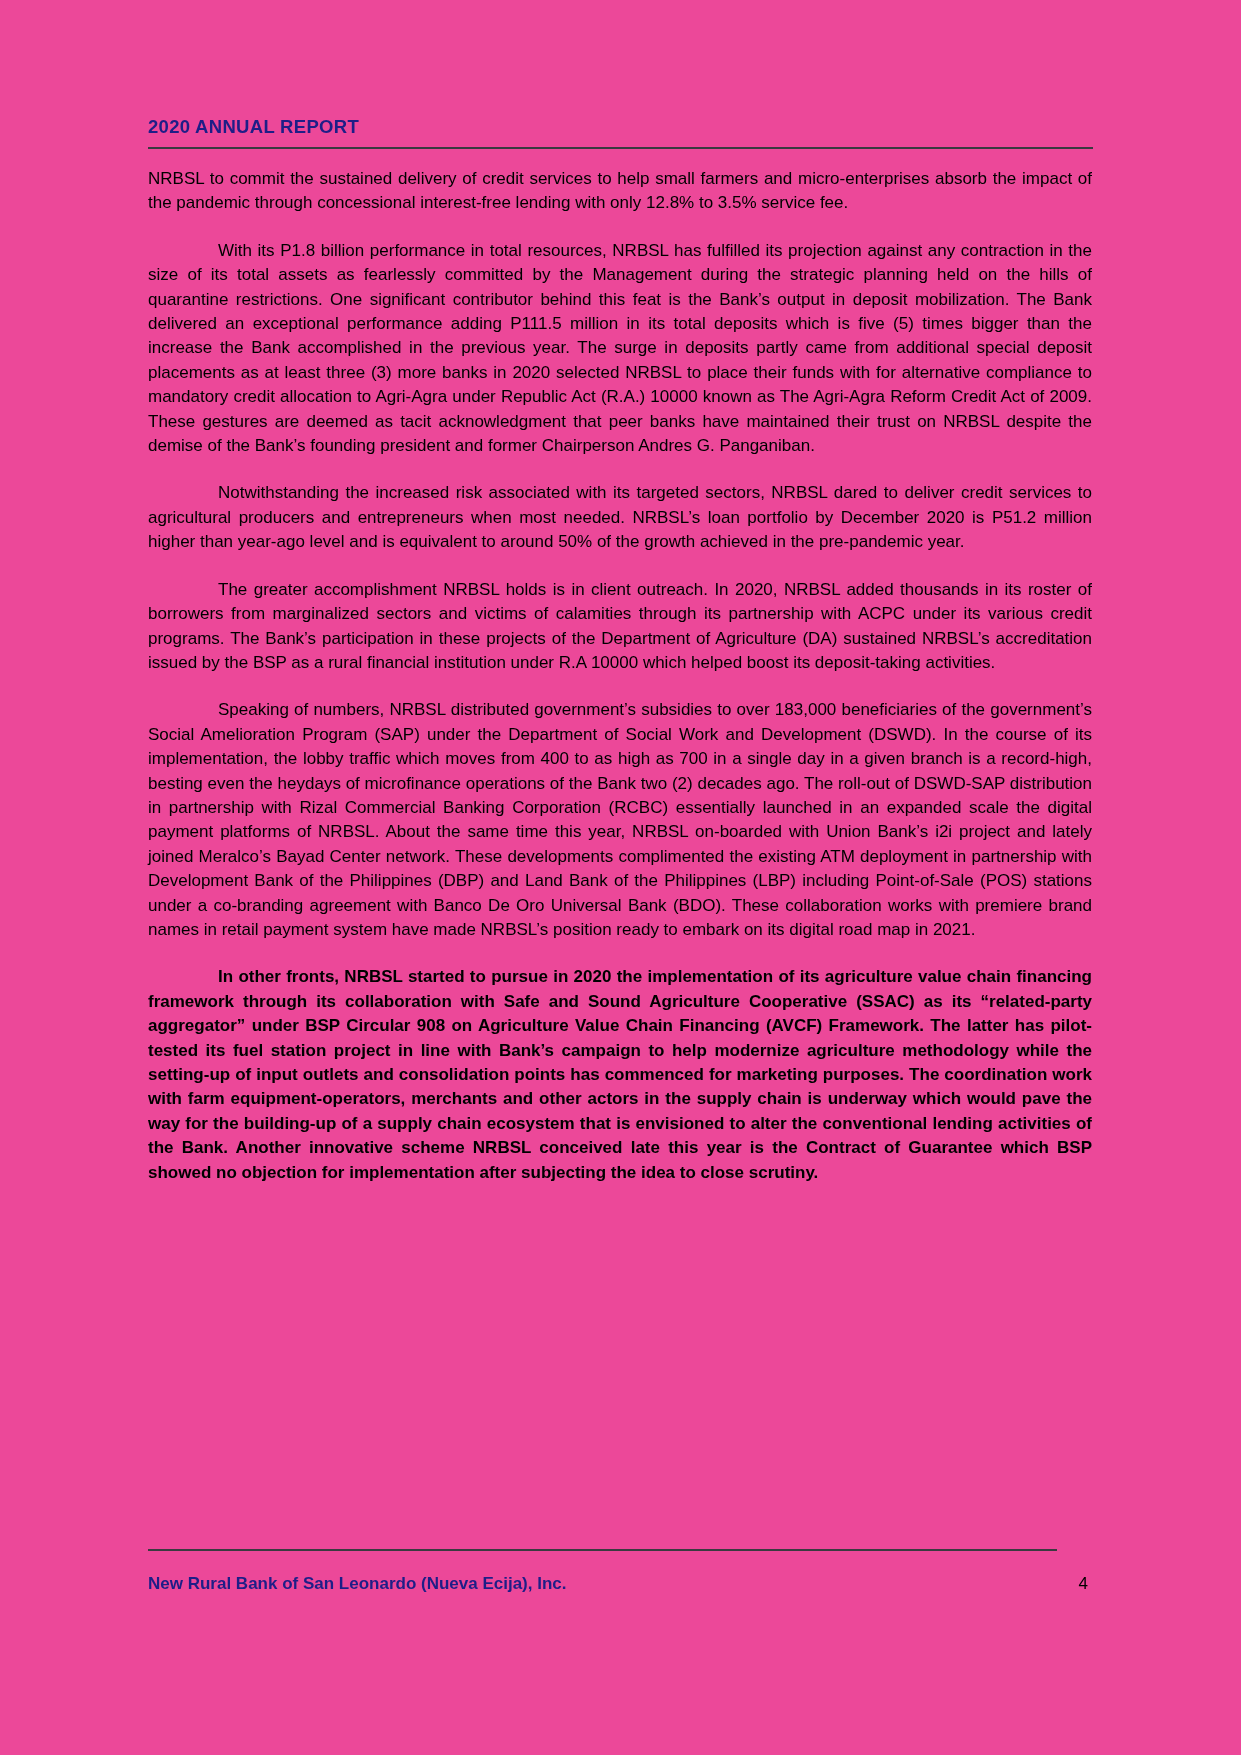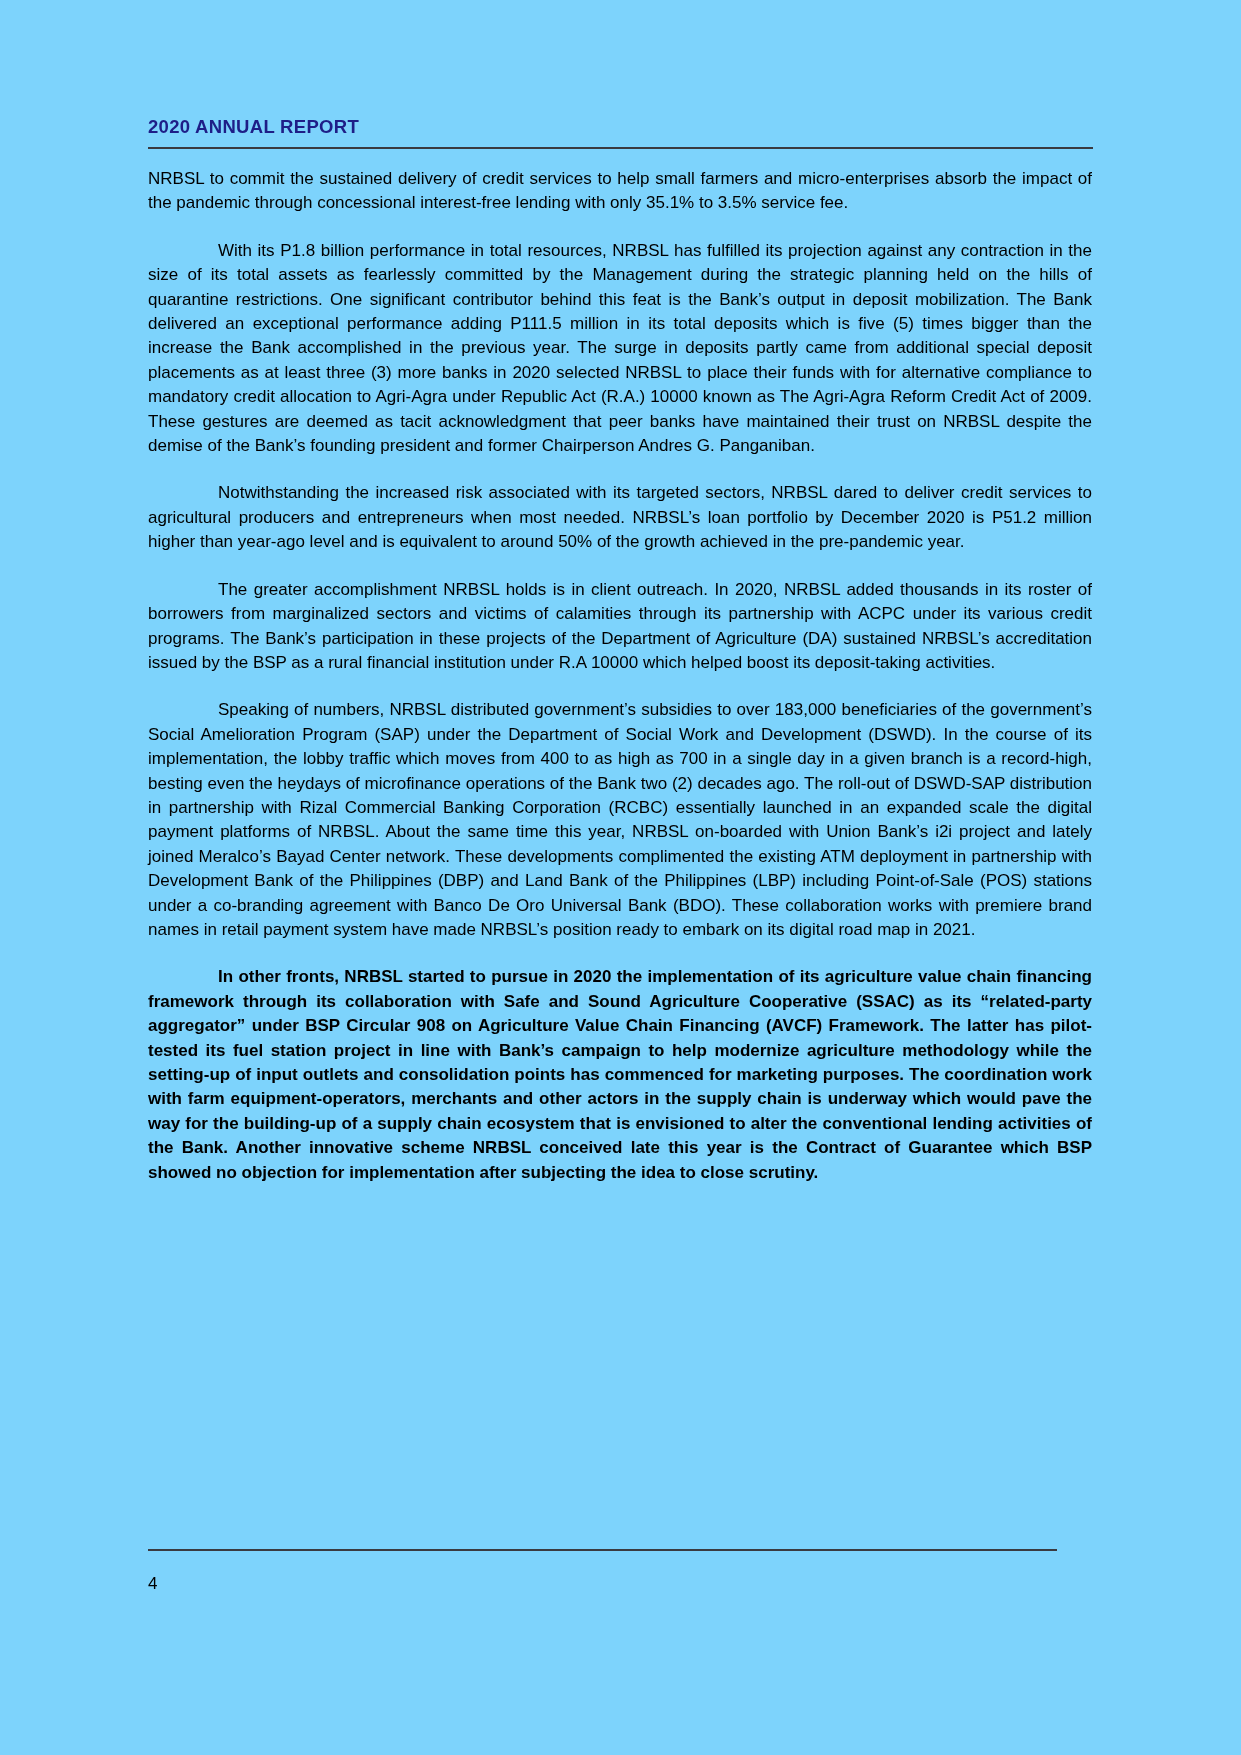--- a/index.html
+++ b/index.html
@@ -4,21 +4,21 @@
 <style>
   html, body {
     margin: 0;
     padding: 0;
     background: #ffffff;
   }
   .page {
     position: relative;
     width: 1241px;
     height: 1755px;
-    background: #7dd3fc;
+    background: #ec4899;
     font-family: "Liberation Sans", sans-serif;
     color: #000000;
     overflow: hidden;
   }
   
   .page-header {
     position: absolute;
     left: 148px;
     width: 945px;
     top: 116px;
@@ -90,28 +90,29 @@
 <body>
 
 <div class="page">
 
   <header class="page-header">
     <h1 class="report-title">2020 ANNUAL REPORT</h1>
     <div class="header-rule"></div>
   </header>
 
   <main class="report-body">
-    <p class="no-indent">NRBSL to commit the sustained delivery of credit services to help small farmers and micro-enterprises absorb the impact of the pandemic through concessional interest-free lending with only 35.1% to 3.5% service fee.</p>
+    <p class="no-indent">NRBSL to commit the sustained delivery of credit services to help small farmers and micro-enterprises absorb the impact of the pandemic through concessional interest-free lending with only 12.8% to 3.5% service fee.</p>
     <p>With its P1.8 billion performance in total resources, NRBSL has fulfilled its projection against any contraction in the size of its total assets as fearlessly committed by the Management during the strategic planning held on the hills of quarantine restrictions. One significant contributor behind this feat is the Bank’s output in deposit mobilization. The Bank delivered an exceptional performance adding P111.5 million in its total deposits which is five (5) times bigger than the increase the Bank accomplished in the previous year. The surge in deposits partly came from additional special deposit placements as at least three (3) more banks in 2020 selected NRBSL to place their funds with for alternative compliance to mandatory credit allocation to Agri-Agra under Republic Act (R.A.) 10000 known as The Agri-Agra Reform Credit Act of 2009. These gestures are deemed as tacit acknowledgment that peer banks have maintained their trust on NRBSL despite the demise of the Bank’s founding president and former Chairperson Andres G. Panganiban.</p>
     <p>Notwithstanding the increased risk associated with its targeted sectors, NRBSL dared to deliver credit services to agricultural producers and entrepreneurs when most needed. NRBSL’s loan portfolio by December 2020 is P51.2 million higher than year-ago level and is equivalent to around 50% of the growth achieved in the pre-pandemic year.</p>
     <p>The greater accomplishment NRBSL holds is in client outreach. In 2020, NRBSL added thousands in its roster of borrowers from marginalized sectors and victims of calamities through its partnership with ACPC under its various credit programs. The Bank’s participation in these projects of the Department of Agriculture (DA) sustained NRBSL’s accreditation issued by the BSP as a rural financial institution under R.A 10000 which helped boost its deposit-taking activities.</p>
     <p>Speaking of numbers, NRBSL distributed government’s subsidies to over 183,000 beneficiaries of the government’s Social Amelioration Program (SAP) under the Department of Social Work and Development (DSWD). In the course of its implementation, the lobby traffic which moves from 400 to as high as 700 in a single day in a given branch is a record-high, besting even the heydays of microfinance operations of the Bank two (2) decades ago. The roll-out of DSWD-SAP distribution in partnership with Rizal Commercial Banking Corporation (RCBC) essentially launched in an expanded scale the digital payment platforms of NRBSL. About the same time this year, NRBSL on-boarded with Union Bank’s i2i project and lately joined Meralco’s Bayad Center network. These developments complimented the existing ATM deployment in partnership with Development Bank of the Philippines (DBP) and Land Bank of the Philippines (LBP) including Point-of-Sale (POS) stations under a co-branding agreement with Banco De Oro Universal Bank (BDO). These collaboration works with premiere brand names in retail payment system have made NRBSL’s position ready to embark on its digital road map in 2021.</p>
     <p>In other fronts, NRBSL started to pursue in 2020 the implementation of its agriculture value chain financing framework through its collaboration with Safe and Sound Agriculture Cooperative (SSAC) as its “related-party aggregator” under BSP Circular 908 on Agriculture Value Chain Financing (AVCF) Framework. The latter has pilot-tested its fuel station project in line with Bank’s campaign to help modernize agriculture methodology while the setting-up of input outlets and consolidation points has commenced for marketing purposes. The coordination work with farm equipment-operators, merchants and other actors in the supply chain is underway which would pave the way for the building-up of a supply chain ecosystem that is envisioned to alter the conventional lending activities of the Bank.  Another innovative scheme NRBSL conceived late this year is the Contract of Guarantee which BSP showed no objection for implementation after subjecting the idea to close scrutiny.</p>
   </main>
 
   <footer class="page-footer">
     <div class="footer-rule"></div>
     <div class="footer-row">
+      <span class="bank-name">New Rural Bank of San Leonardo (Nueva Ecija), Inc.</span>
       <span class="page-number">4</span>
     </div>
   </footer>
 
 </div>
 
 </body></html>

